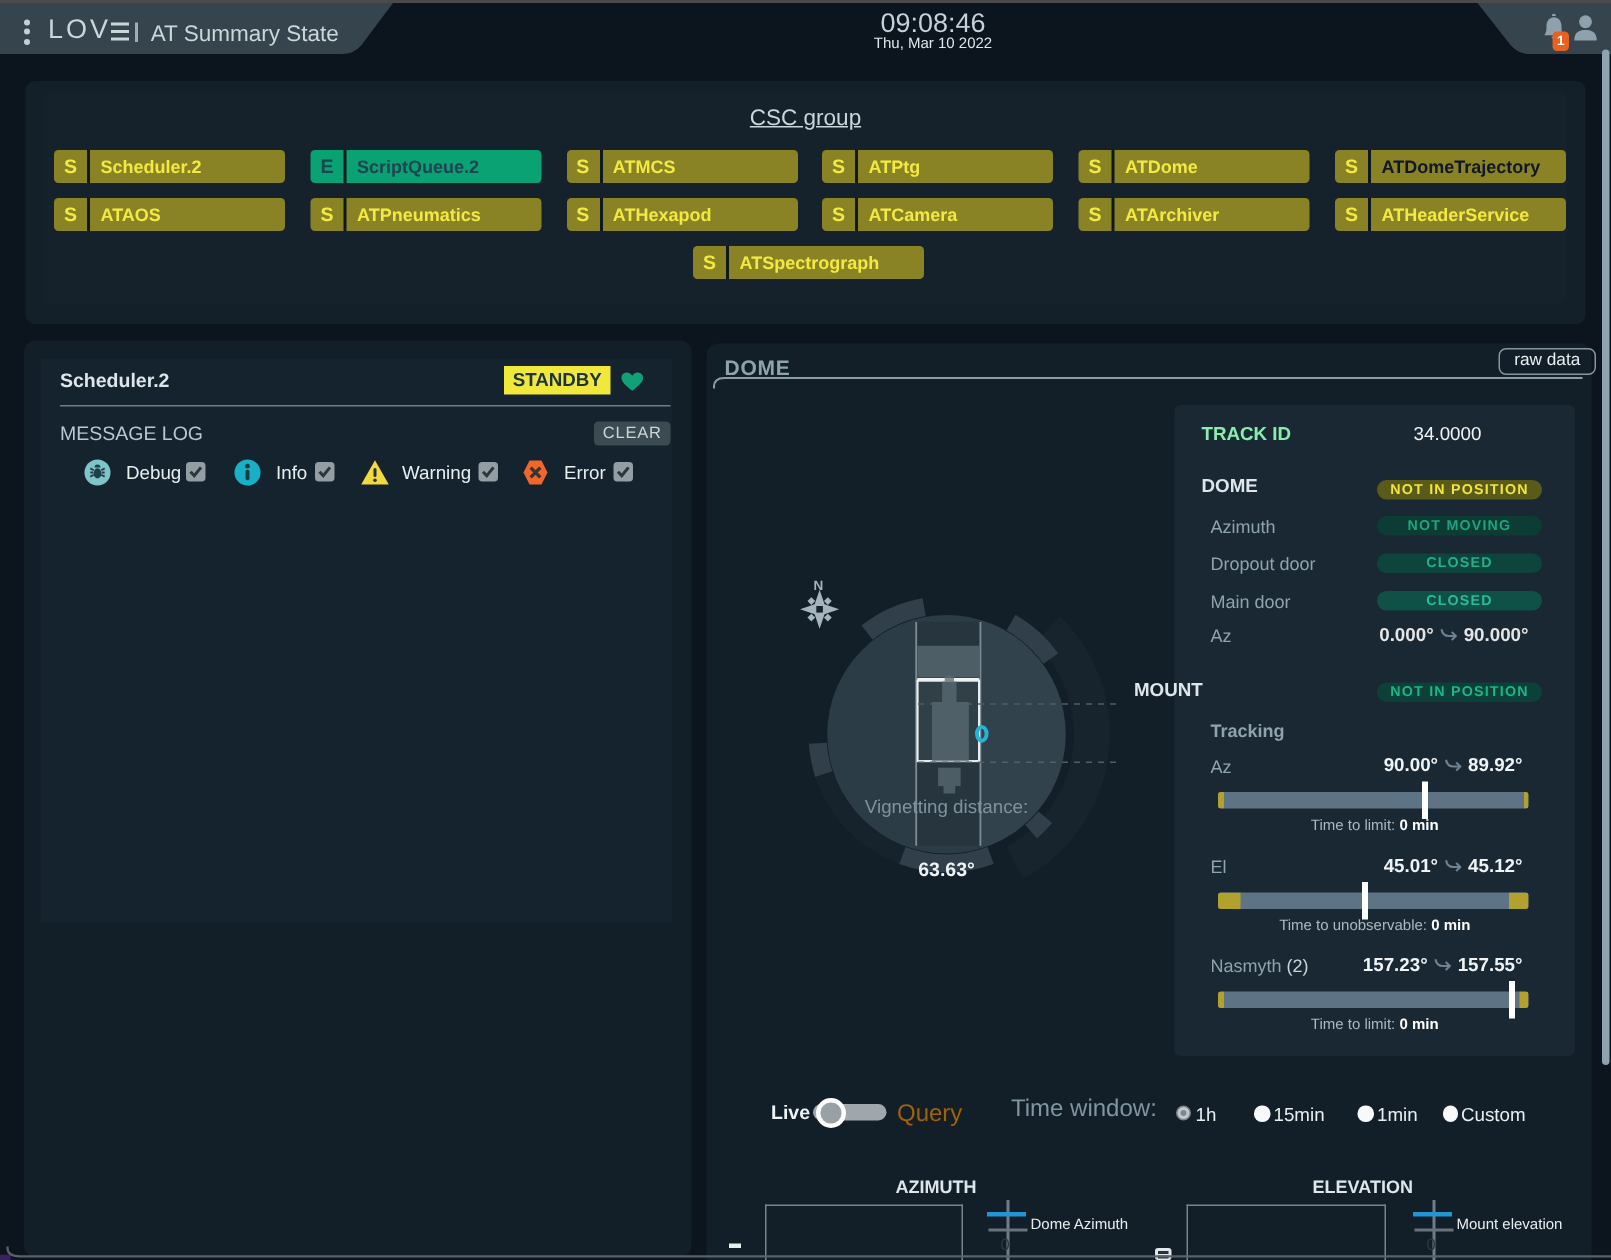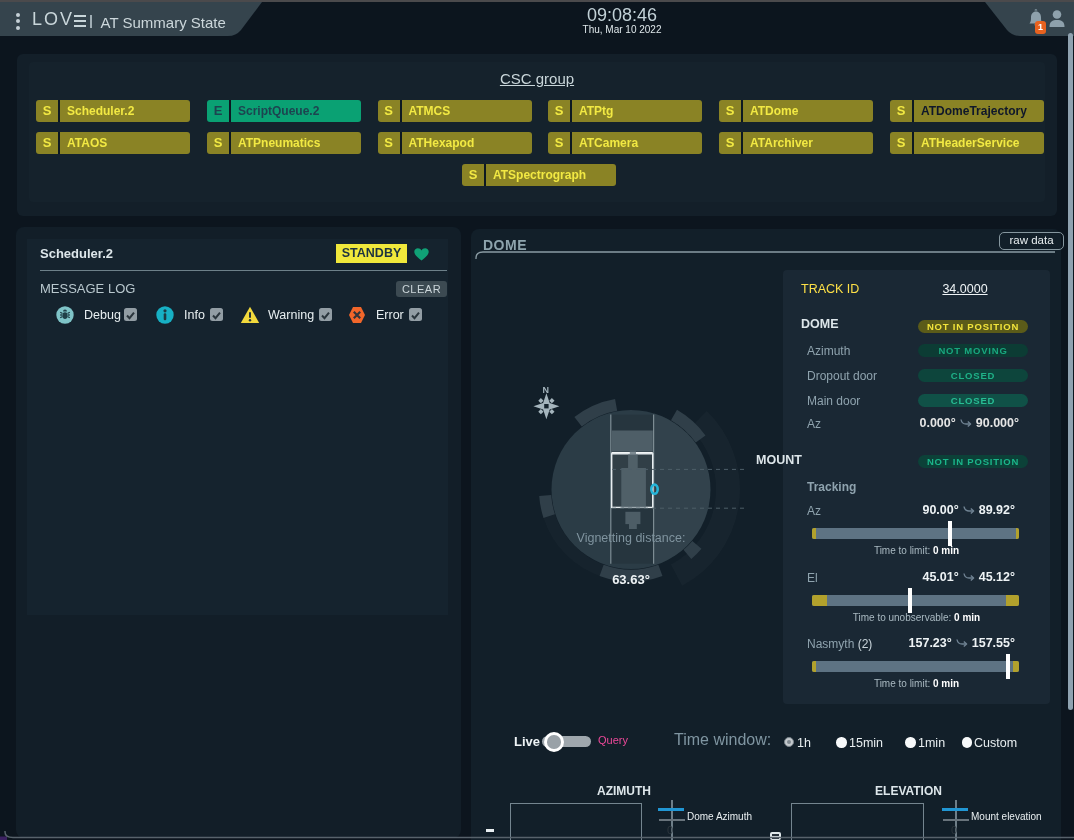--- a/index.html
+++ b/index.html
@@ -212,22 +212,22 @@
 <rect x="61.199999999999996" y="148.0" width="4.4" height="4.4" fill="#16242e"></rect>
 <text x="59.4" y="137" font-family="Liberation Sans, sans-serif" font-size="9" font-weight="bold">N</text>
 </g>
 </svg>
 
 <div class="abs" style="left:483px;top:531px;width:296px;text-align:center;font-size:12.5px;color:#7f939e;">Vignetting distance:</div>
 <div class="abs" style="left:483px;top:572px;width:296px;text-align:center;font-size:13px;font-weight:bold;color:#eef3f5;">63.63°</div>
 
 <div class="abs" style="left:783px;top:270px;width:267px;height:434px;background:#1a2834;border-radius:4px;"></div>
 <div id="telemetry">
-<div class="abs" style="left:801px;top:282px;font-size:12.5px;color:#fde047;font-weight:normal;">TRACK ID</div>
-<div class="abs" style="left:900px;top:282px;width:130px;text-align:center;font-size:12.5px;color:#eef3f5;text-decoration:underline;">34.0000</div>
+<div class="abs" style="left:801px;top:282px;font-size:12.5px;color:#86efac;font-weight:bold;">TRACK ID</div>
+<div class="abs" style="left:900px;top:282px;width:130px;text-align:center;font-size:12.5px;color:#eef3f5;">34.0000</div>
 <div class="abs" style="left:801px;top:317px;font-size:12.5px;color:#dde6ea;font-weight:bold;">DOME</div>
 <div class="abs" style="left:918px;top:319.5px;width:110px;height:13.5px;background:#5b5b19;border-radius:7px;color:#f2e43b;font-size:9.5px;font-weight:bold;letter-spacing:0.8px;text-align:center;line-height:14px;">NOT IN POSITION</div>
 <div class="abs" style="left:807px;top:343.5px;font-size:12px;color:#8fa3ae;">Azimuth</div>
 <div class="abs" style="left:918px;top:343.5px;width:110px;height:13.5px;background:#0c3c34;border-radius:7px;color:#18a87e;font-size:9.5px;font-weight:bold;letter-spacing:0.8px;text-align:center;line-height:14px;">NOT MOVING</div>
 <div class="abs" style="left:807px;top:368.5px;font-size:12px;color:#8fa3ae;">Dropout door</div>
 <div class="abs" style="left:918px;top:368.5px;width:110px;height:13.5px;background:#0d453c;border-radius:7px;color:#1fb288;font-size:9.5px;font-weight:bold;letter-spacing:0.8px;text-align:center;line-height:14px;">CLOSED</div>
 <div class="abs" style="left:807px;top:393.5px;font-size:12px;color:#8fa3ae;">Main door</div>
 <div class="abs" style="left:918px;top:393.5px;width:110px;height:13.5px;background:#105147;border-radius:7px;color:#28bd94;font-size:9.5px;font-weight:bold;letter-spacing:0.8px;text-align:center;line-height:14px;">CLOSED</div>
 <div class="abs" style="left:807px;top:417px;font-size:12px;color:#8fa3ae;">Az</div>
 <div class="abs" style="right:55px;top:416px;display:flex;align-items:center;font-size:12.5px;font-weight:bold;color:#e5e5e5;">0.000°<svg style="margin:0 4px 1px 4px;" width="12" height="10" viewBox="0 0 12 10">
@@ -270,21 +270,21 @@
     </div>
     <div class="abs" style="left:1006px;top:654px;width:3.5px;height:24.5px;background:#ffffff;"></div>
 <div class="abs" style="left:783px;top:677.5px;width:267px;text-align:center;font-size:10px;color:#a9b9c1;">Time to limit: <span style="color:#fff;font-weight:bold;">0 min</span></div>
 </div>
 
 <div id="controls">
 <div class="abs" style="left:514px;top:734px;font-size:13px;font-weight:bold;color:#eef3f5;">Live</div>
 <div class="abs" style="left:542px;top:736px;width:49px;height:10.5px;background:#9fa7ad;border-radius:5.5px;"></div>
 <div class="abs" style="left:543.5px;top:731.5px;width:20.5px;height:20.5px;background:#ffffff;border-radius:50%;"></div>
 <div class="abs" style="left:547px;top:735px;width:13.5px;height:13.5px;background:#99a1a7;border-radius:50%;"></div>
-<div class="abs" style="left:598px;top:734px;font-size:11px;color:#ec4899;">Query</div>
+<div class="abs" style="left:598px;top:734px;font-size:16px;color:#a16207;">Query</div>
 <div class="abs" style="left:674px;top:731px;font-size:16px;color:#7f95a1;">Time window:</div>
 <div class="abs" style="left:783.5px;top:737px;width:10px;height:10px;border-radius:50%;background:#c4c9cd;border:1.5px solid #79838a;"></div>
 <div class="abs" style="left:786.5px;top:740px;width:4px;height:4px;border-radius:50%;background:#7f888f;"></div>
 <div class="abs" style="left:797px;top:736px;font-size:12.5px;color:#e8eef0;">1h</div>
 <div class="abs" style="left:836px;top:737px;width:10.5px;height:10.5px;border-radius:50%;background:#f7f9fa;"></div>
 <div class="abs" style="left:849px;top:736px;font-size:12.5px;color:#e8eef0;text-align:center;">15min</div>
 <div class="abs" style="left:905px;top:737px;width:10.5px;height:10.5px;border-radius:50%;background:#f7f9fa;"></div>
 <div class="abs" style="left:918px;top:736px;font-size:12.5px;color:#e8eef0;">1min</div>
 <div class="abs" style="left:961.5px;top:737px;width:10.5px;height:10.5px;border-radius:50%;background:#f7f9fa;"></div>
 <div class="abs" style="left:974px;top:736px;font-size:12.5px;color:#e8eef0;">Custom</div>

